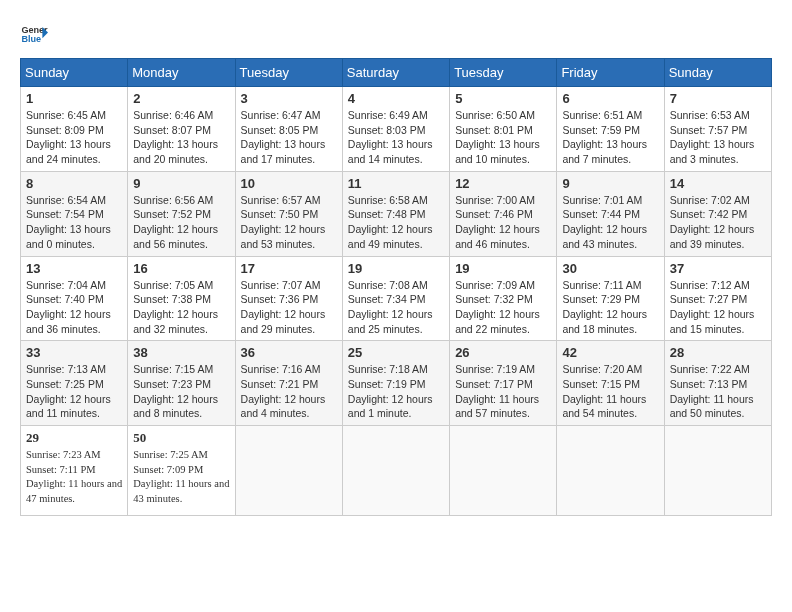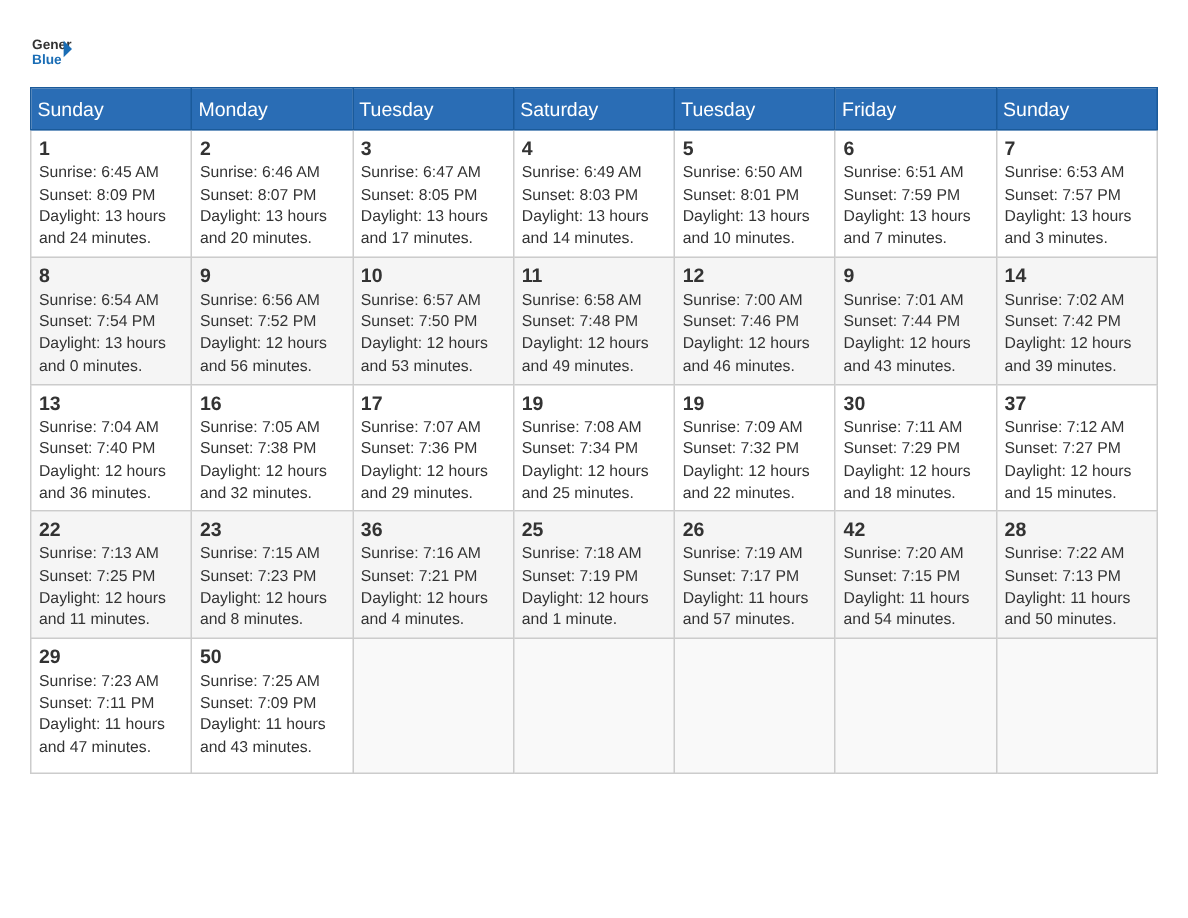--- a/index.html
+++ b/index.html
@@ -72,20 +72,21 @@
     .cell-text {
       font-size: 10.5px;
       color: #333;
       line-height: 1.4;
     }
     .empty-cell {
       background: #f9f9f9;
     }
     .last-row td {
       height: 90px;
+      font-family: Liberation Serif, serif;
     }
   </style>
 </head>
 <body>
 
 <div class="header-area">
   <div class="logo">
     <svg class="logo-icon" viewBox="0 0 40 40">
       <text x="2" y="18" font-size="13" font-weight="bold" fill="#333">General</text>
       <text x="2" y="32" font-size="13" font-weight="bold" fill="#1a6db5">Blue</text>
@@ -196,25 +197,25 @@
         <span class="day-num">30</span>
         <span class="cell-text">Sunrise: 7:11 AM<br>Sunset: 7:29 PM<br>Daylight: 12 hours and 18 minutes.</span>
       </td>
         <td>
         <span class="day-num">37</span>
         <span class="cell-text">Sunrise: 7:12 AM<br>Sunset: 7:27 PM<br>Daylight: 12 hours and 15 minutes.</span>
       </td>
       </tr>
       <tr>
         <td>
-        <span class="day-num">22</span>
+        <span class="day-num">33</span>
         <span class="cell-text">Sunrise: 7:13 AM<br>Sunset: 7:25 PM<br>Daylight: 12 hours and 11 minutes.</span>
       </td>
         <td>
-        <span class="day-num">23</span>
+        <span class="day-num">38</span>
         <span class="cell-text">Sunrise: 7:15 AM<br>Sunset: 7:23 PM<br>Daylight: 12 hours and 8 minutes.</span>
       </td>
         <td>
         <span class="day-num">36</span>
         <span class="cell-text">Sunrise: 7:16 AM<br>Sunset: 7:21 PM<br>Daylight: 12 hours and 4 minutes.</span>
       </td>
         <td>
         <span class="day-num">25</span>
         <span class="cell-text">Sunrise: 7:18 AM<br>Sunset: 7:19 PM<br>Daylight: 12 hours and 1 minute.</span>
       </td>

